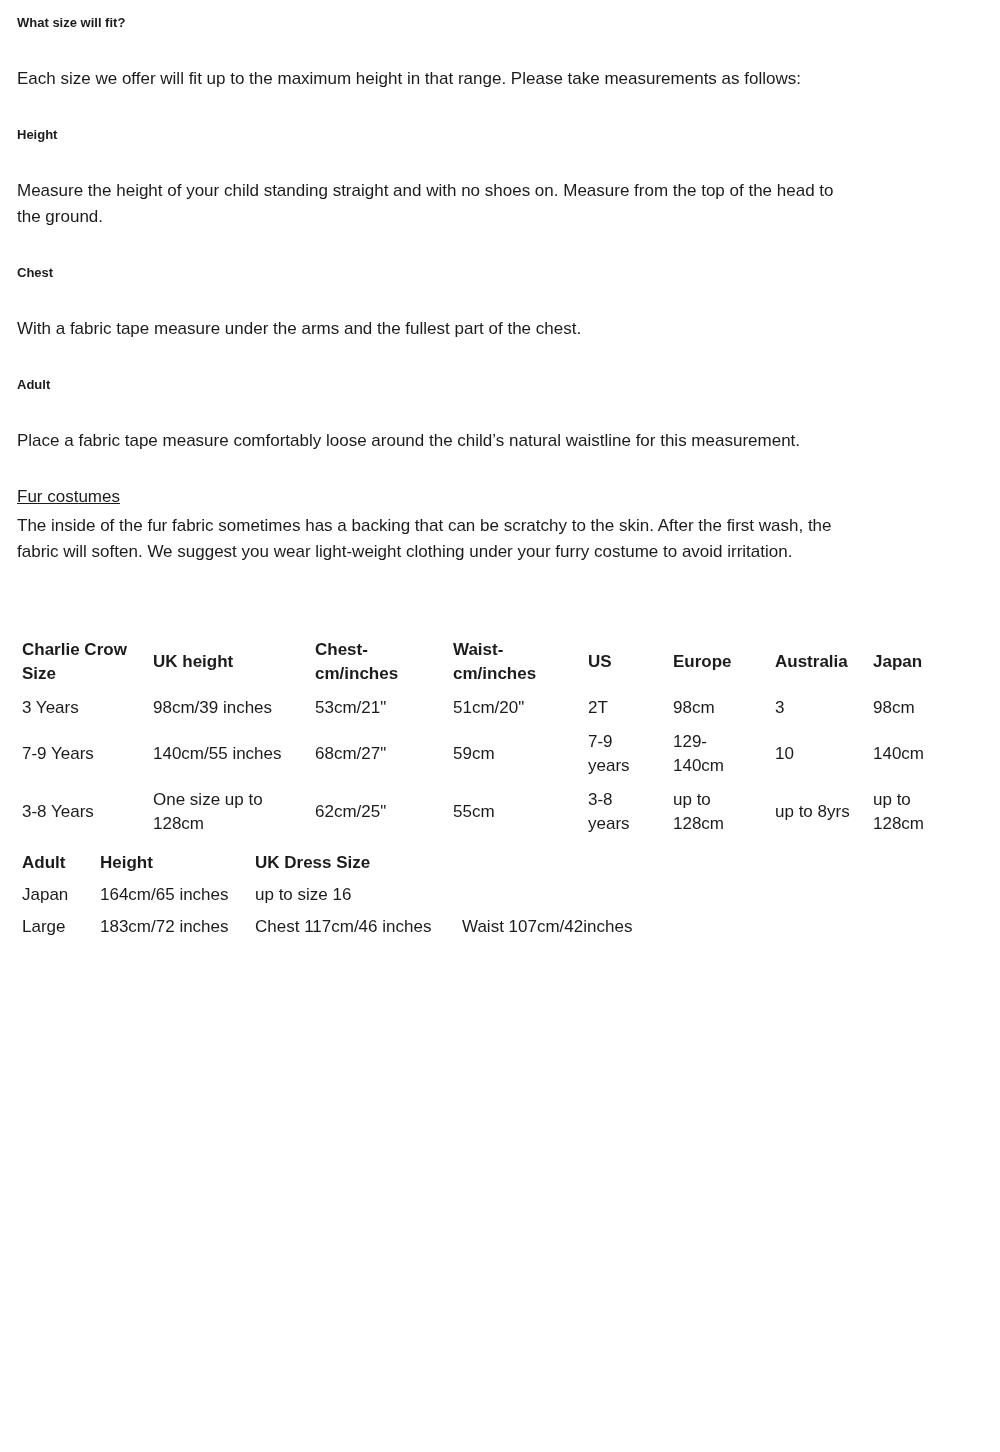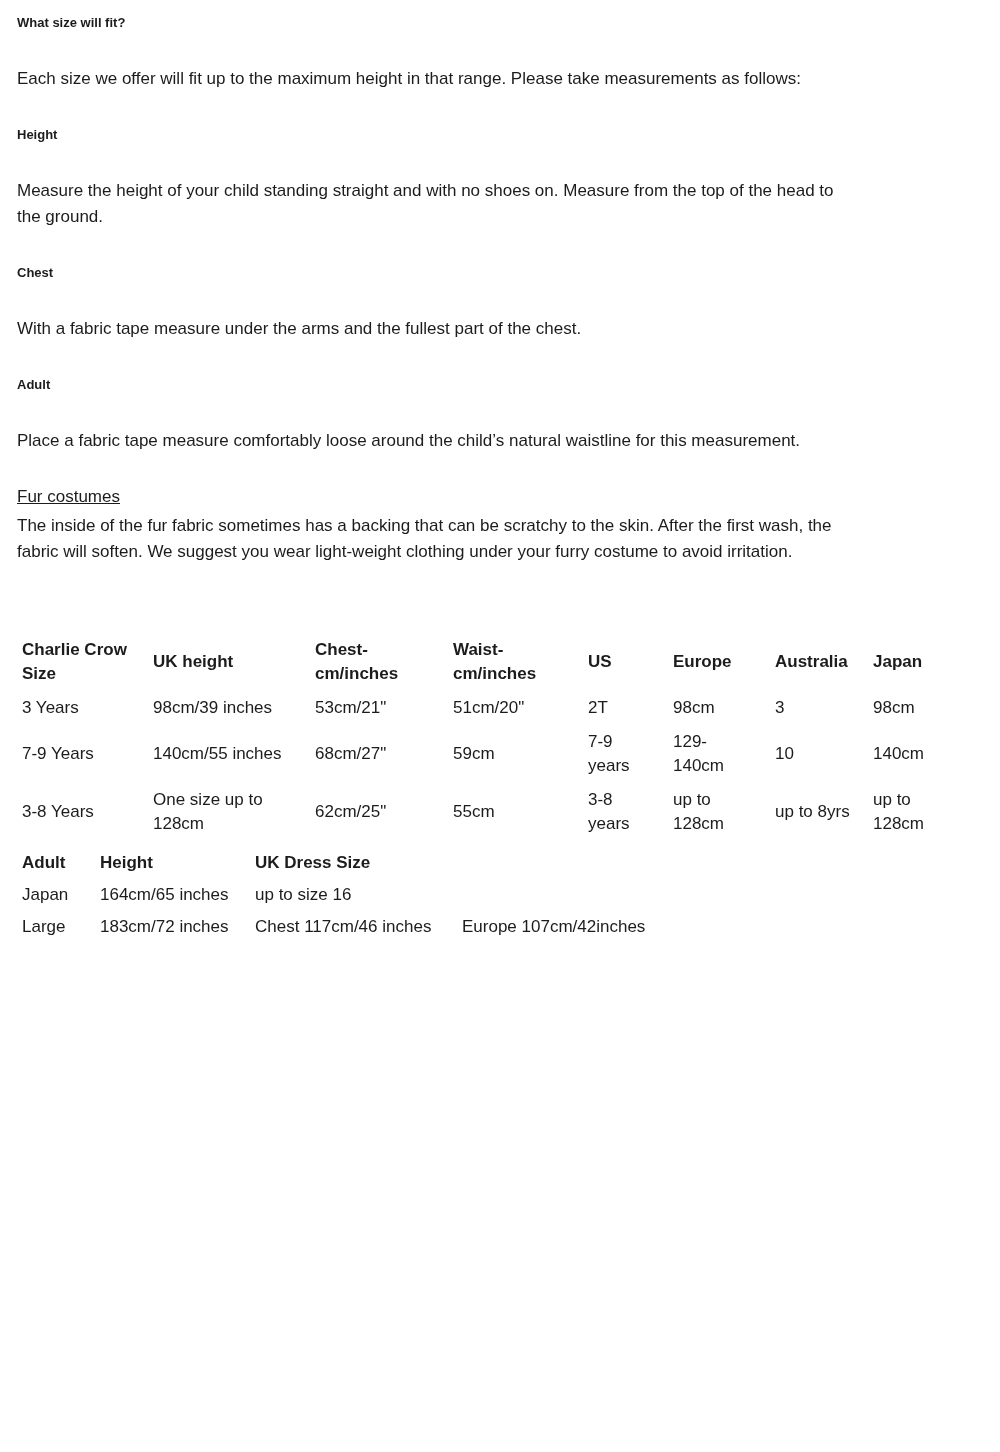--- a/index.html
+++ b/index.html
@@ -178,18 +178,18 @@
         <tr>
           <td>Japan</td>
           <td>164cm/65 inches</td>
           <td>up to size 16</td>
           <td></td>
         </tr>
         <tr>
           <td>Large</td>
           <td>183cm/72 inches</td>
           <td>Chest 117cm/46 inches</td>
-          <td>Europe 107cm/42inches</td>
+          <td>Waist 107cm/42inches</td>
         </tr>
       </tbody>
     </table>
 
 </main>
 
 </body></html>

